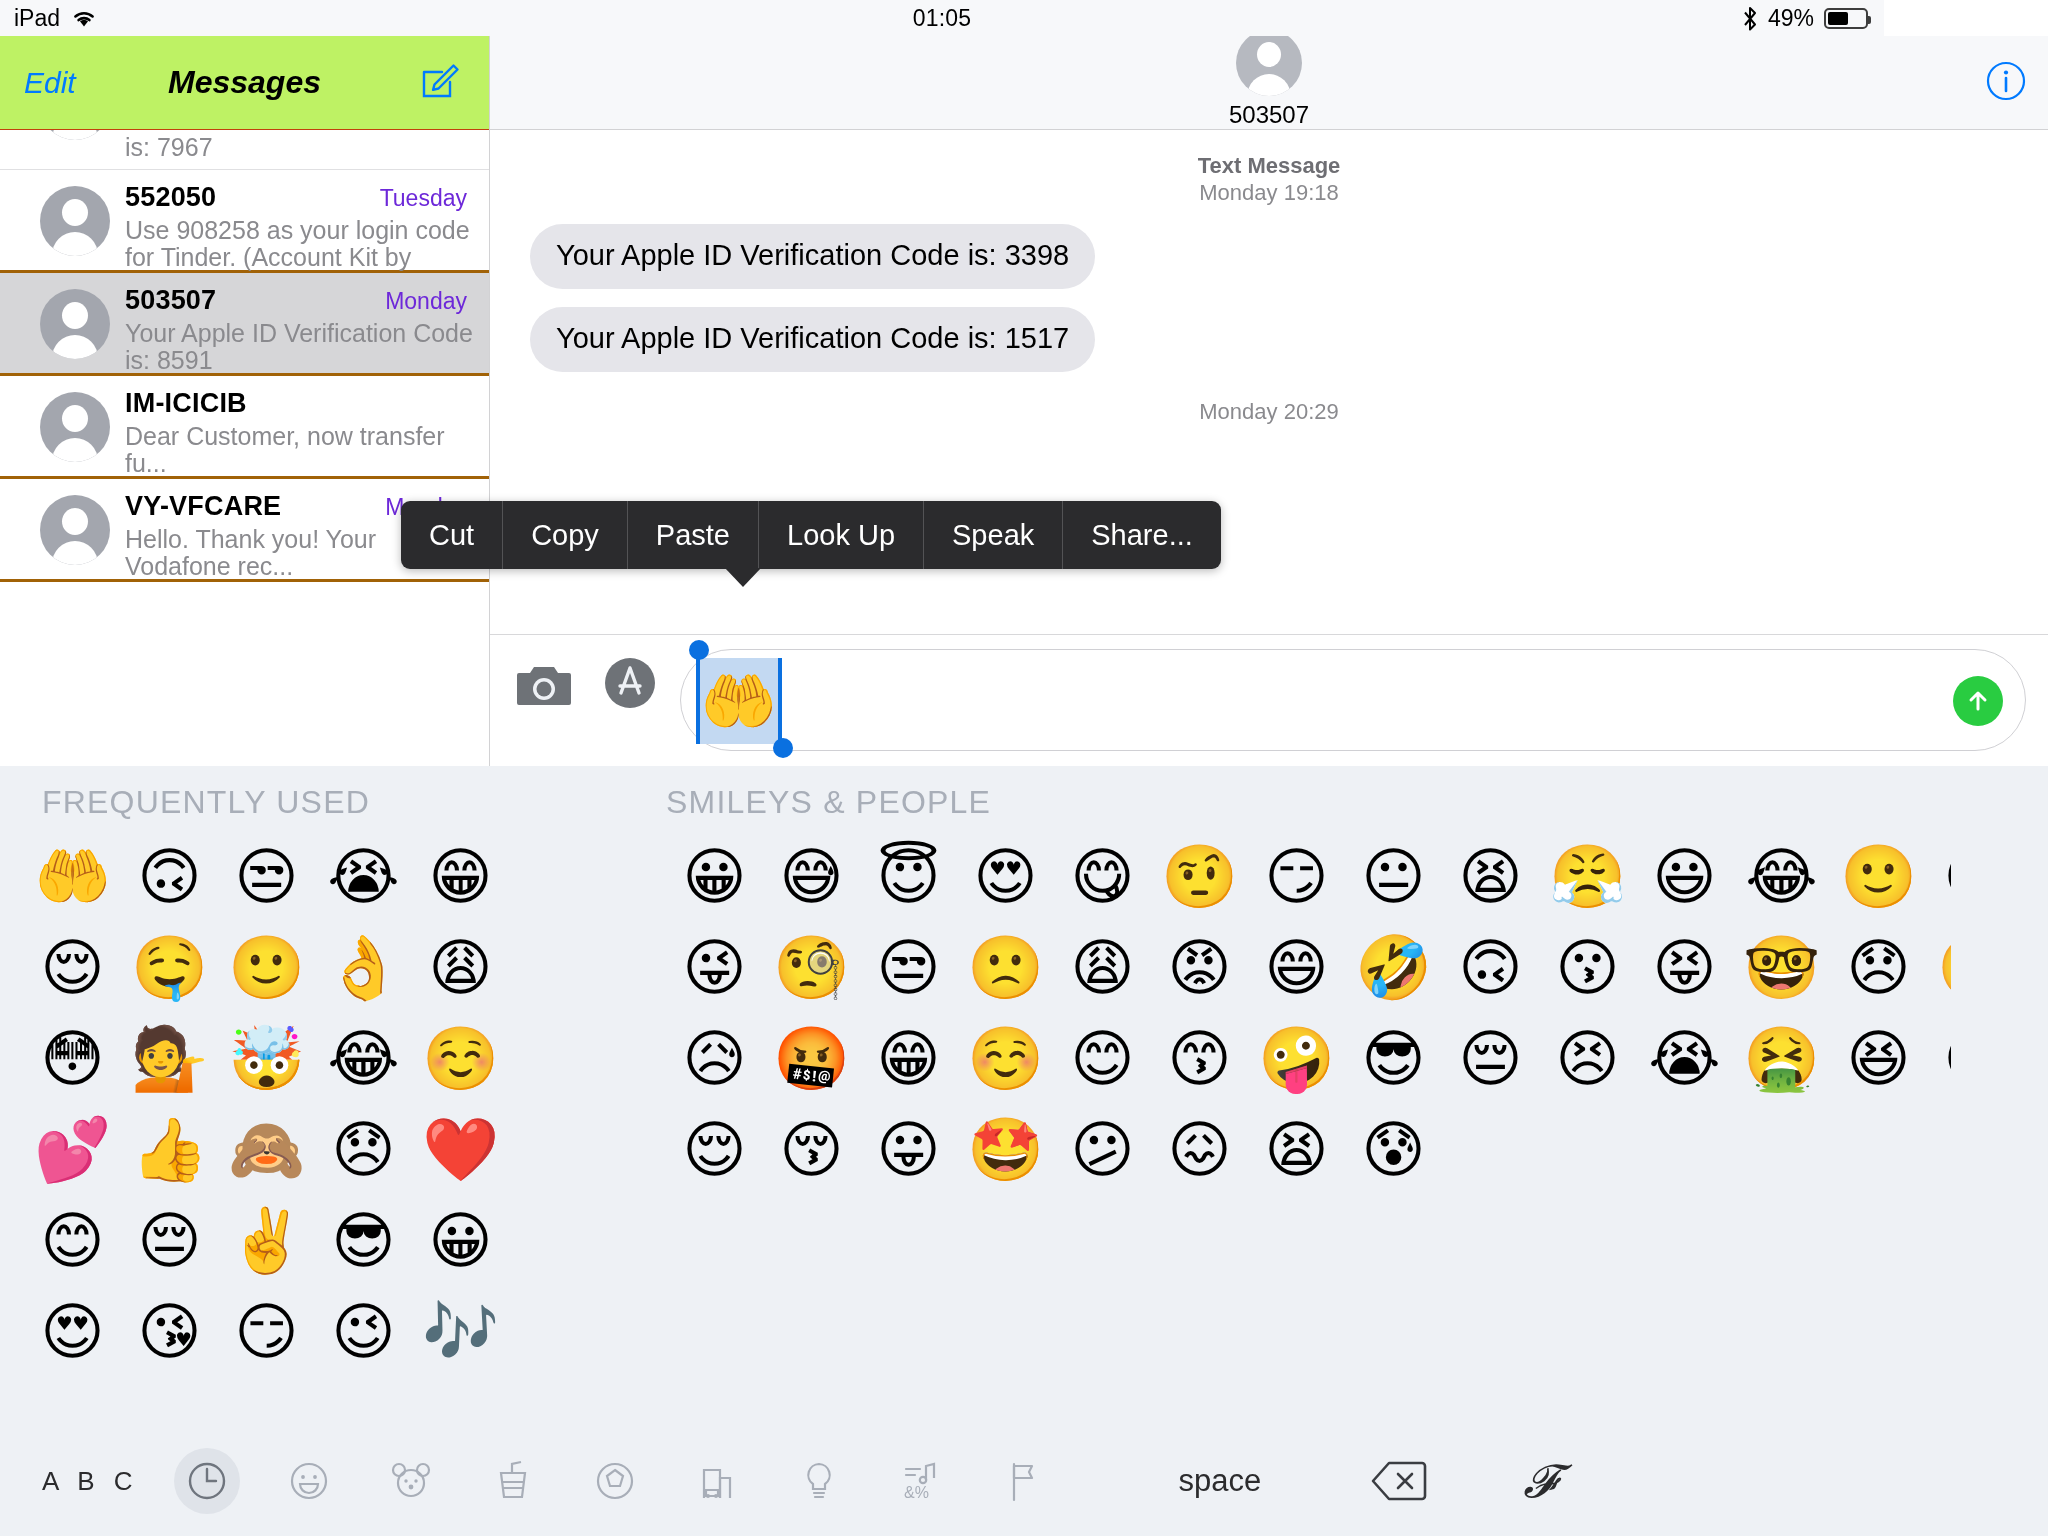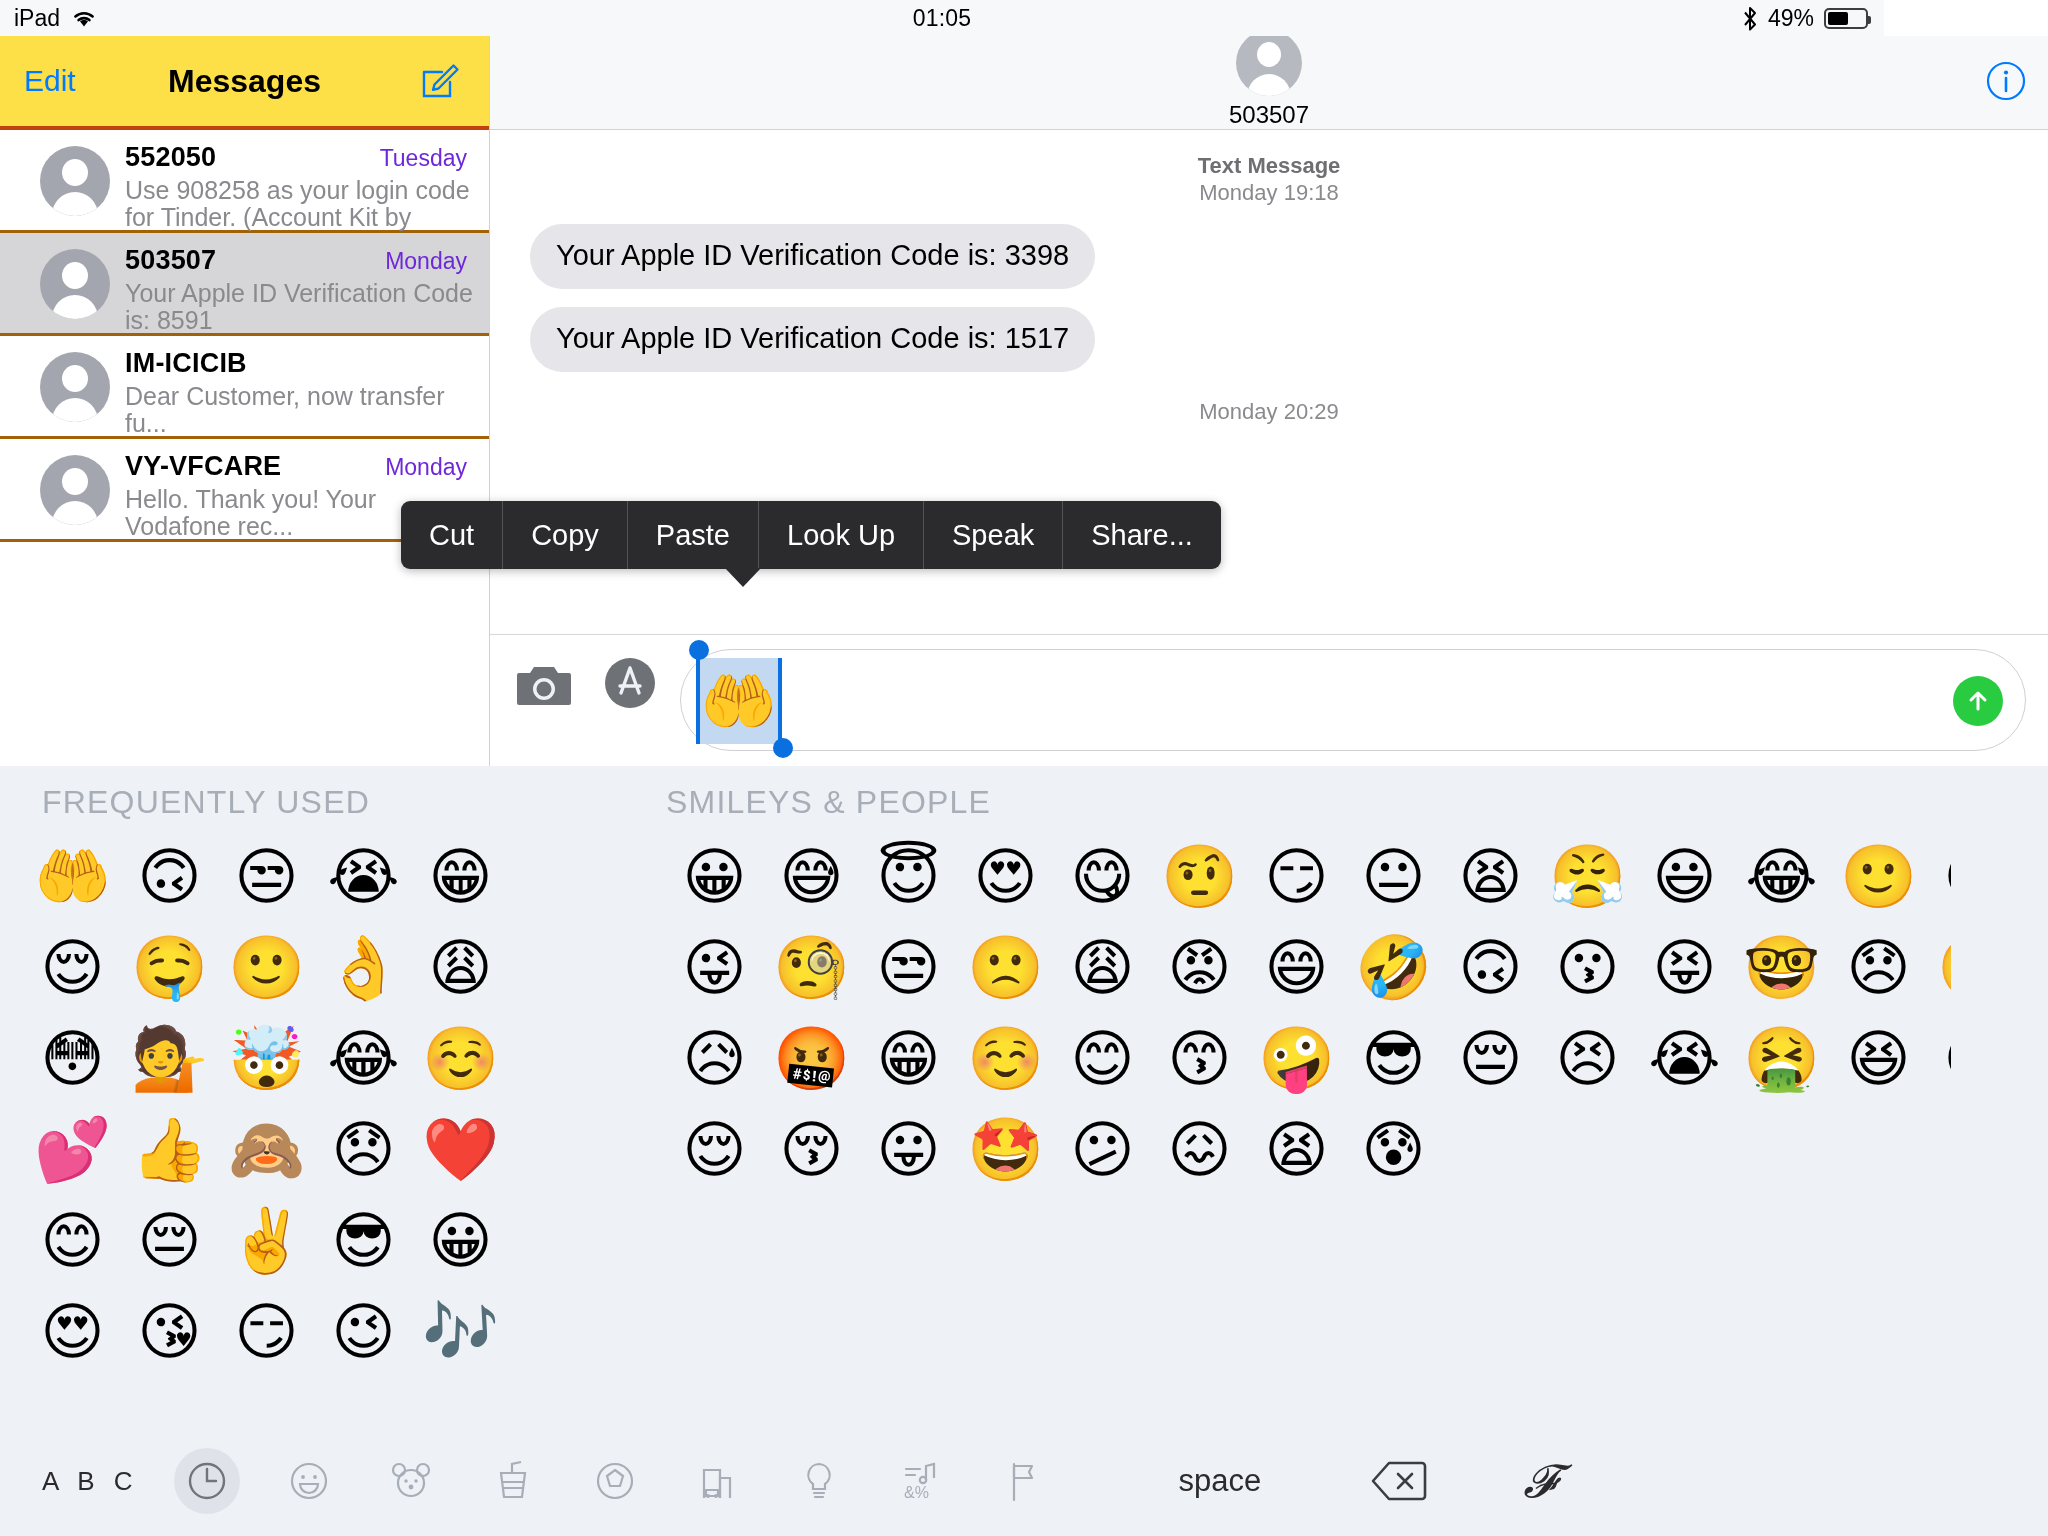--- a/index.html
+++ b/index.html
@@ -33,23 +33,23 @@
     background: #3d3d3d; border-radius: 0 2px 2px 0;
   }
   .battery-fill { position: absolute; left: 2px; top: 2px; bottom: 2px; background: #000; border-radius: 2px; }
 
   
   .sidebar {
     position: absolute; left: 0; top: 36px; width: 490px; height: 1500px;
     background: #ffffff; border-right: 1px solid #d2d2d4; overflow: hidden;
   }
   .sidebar-header {
-    position: relative; height: 94px; background: #fde047;
-    border-bottom: 4px solid #c2410c;
-    display: flex; align-items: center;
+    position: relative; height: 94px; background: #bef264;
+    border-bottom: 1px solid #c2410c;
+    display: flex; align-items: center; font-style: italic;
   }
   .edit-btn { position: absolute; left: 24px; font-size: 30px; color: #007aff; }
   .sidebar-title { position: absolute; left: 0; right: 0; text-align: center; font-size: 32px; font-weight: bold; color: #000; }
   .compose-btn { position: absolute; right: 28px; top: 26px; width: 42px; height: 42px; }
 
   .conv-list { position: relative; }
   .conv-partial {
     height: 40px; position: relative; overflow: hidden;
     border-bottom: 1px solid #e0e0e2;
   }
@@ -211,20 +211,26 @@
       <span class="sidebar-title">Messages</span>
       <span class="compose-btn">
         <svg width="42" height="42" viewBox="0 0 42 42">
           <path d="M5 10h18M5 10v24h26V20" stroke="#007aff" stroke-width="2.4" fill="none" stroke-linecap="round"></path>
           <path d="M34.5 3.5l4 4-19 19-5.4 1.4 1.4-5.4z" stroke="#007aff" stroke-width="2.4" fill="none" stroke-linejoin="round"></path>
         </svg>
       </span>
     </div>
 
     <div class="conv-list">
+      <div class="conv-partial">
+        <span class="avatar">
+            <span class="body"></span>
+          </span>
+        <span class="partial-text">is: 7967</span>
+      </div>
       <div id="conv-rows">
           <div class="conv-row">
             <span class="avatar">
               <span class="head"></span>
               <span class="body"></span>
             </span>
             <span class="conv-name">552050</span>
             <span class="conv-time">Tuesday</span>
             <span class="conv-preview">Use 908258 as your login code for Tinder. (Account Kit by Facebook)</span>
           </div>

